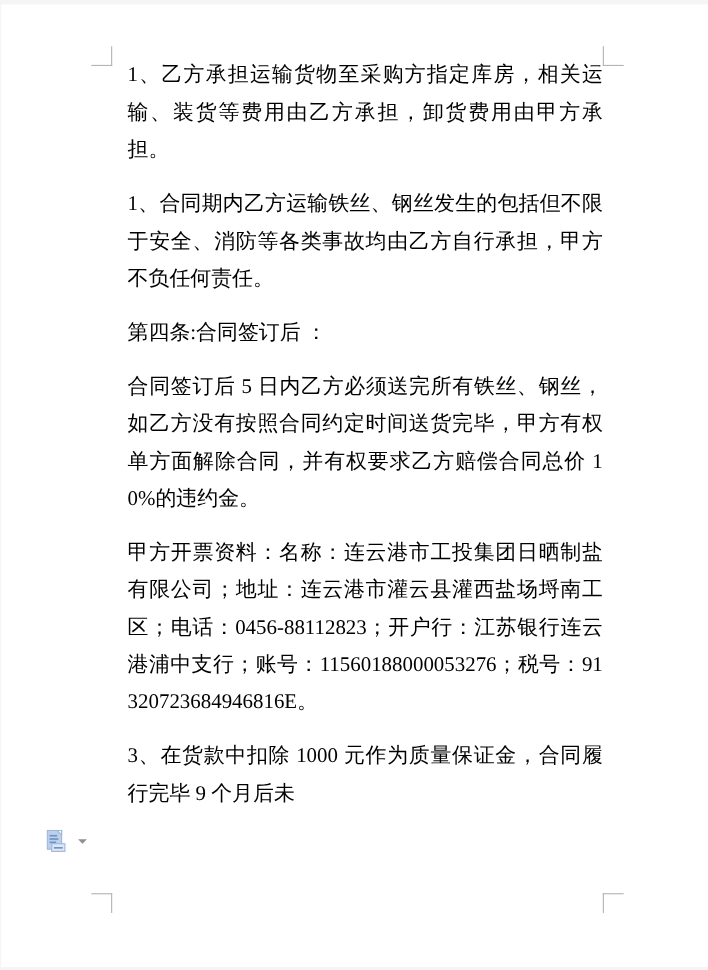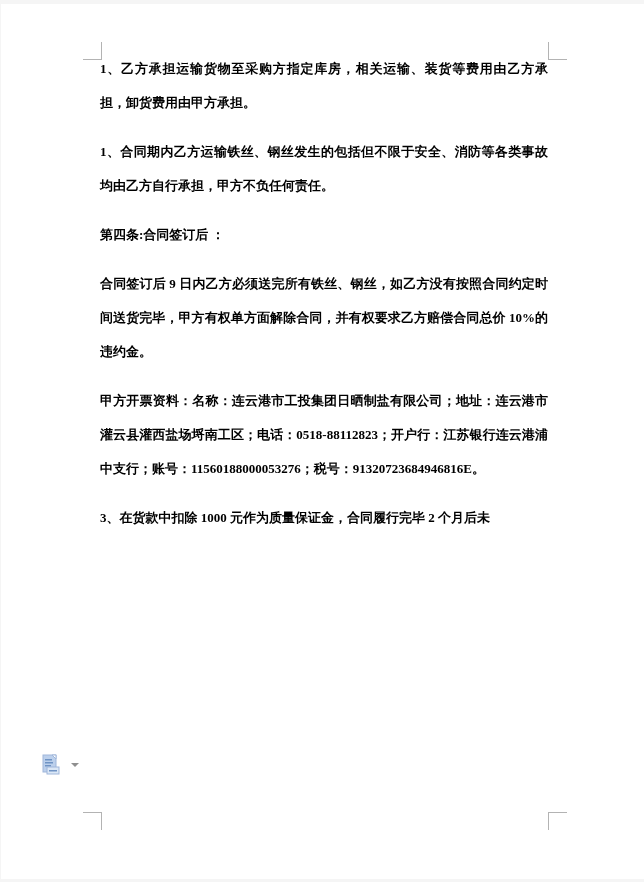--- a/index.html
+++ b/index.html
@@ -21,27 +21,26 @@
   .crop.tr { left: 548px; top: 42px;  border-left: 1px solid #b3b3b3;  border-bottom: 1px solid #b3b3b3; }
   .crop.bl { left: 83px;  top: 812px; border-right: 1px solid #b3b3b3; border-top: 1px solid #b3b3b3; }
   .crop.br { left: 548px; top: 812px; border-left: 1px solid #b3b3b3;  border-top: 1px solid #b3b3b3; }
 
   .content {
     position: absolute;
     left: 100px; top: 52px; width: 448px;
     color: #000000;
   }
   .content p {
-    margin: 0 0 15px 0;
-    font-size: 13px;
+    margin: 0 0 15px 16px;
+    font-size: 19px;
     line-height: 34px;
     text-align: justify;
     text-justify: inter-character;
     word-break: break-all;
-    font-weight: bold;
   }
   .content p:last-child { margin-bottom: 0; }
 
   
   .paste-btn {
     position: absolute;
     left: 42px; top: 752px;
     width: 40px; height: 26px;
     cursor: pointer;
   }
@@ -62,23 +61,23 @@
 
 <div class="crop tl"></div>
 <div class="crop tr"></div>
 <div class="crop bl"></div>
 <div class="crop br"></div>
 
 <div class="content">
   <p>1、乙方承担运输货物至采购方指定库房，相关运输、装货等费用由乙方承担，卸货费用由甲方承担。</p>
   <p>1、合同期内乙方运输铁丝、钢丝发生的包括但不限于安全、消防等各类事故均由乙方自行承担，甲方不负任何责任。</p>
   <p>第四条:合同签订后 ：</p>
-  <p>合同签订后 9 日内乙方必须送完所有铁丝、钢丝，如乙方没有按照合同约定时间送货完毕，甲方有权单方面解除合同，并有权要求乙方赔偿合同总价 10%的违约金。</p>
-  <p>甲方开票资料：名称：连云港市工投集团日晒制盐有限公司；地址：连云港市灌云县灌西盐场埒南工区；电话：0518-88112823；开户行：江苏银行连云港浦中支行；账号：11560188000053276；税号：91320723684946816E。</p>
-  <p>3、在货款中扣除 1000 元作为质量保证金，合同履行完毕 2 个月后未</p>
+  <p>合同签订后 5 日内乙方必须送完所有铁丝、钢丝，如乙方没有按照合同约定时间送货完毕，甲方有权单方面解除合同，并有权要求乙方赔偿合同总价 10%的违约金。</p>
+  <p>甲方开票资料：名称：连云港市工投集团日晒制盐有限公司；地址：连云港市灌云县灌西盐场埒南工区；电话：0456-88112823；开户行：江苏银行连云港浦中支行；账号：11560188000053276；税号：91320723684946816E。</p>
+  <p>3、在货款中扣除 1000 元作为质量保证金，合同履行完毕 9 个月后未</p>
 </div>
 
 <div class="paste-btn">
   <span class="clip">
     <svg width="19" height="22" viewBox="0 0 19 22">
       <rect x="1" y="1" width="13" height="17" fill="#bcd0ec" stroke="#9fb6da" stroke-width="1"></rect>
       <polygon points="10,1 14,1 14,5" fill="#ffffff" stroke="#9fb6da" stroke-width="1"></polygon>
       <rect x="3" y="5" width="7" height="1.5" fill="#6f93c4"></rect>
       <rect x="3" y="8" width="8" height="1.5" fill="#6f93c4"></rect>
       <rect x="3" y="11" width="6" height="1.5" fill="#6f93c4"></rect>

